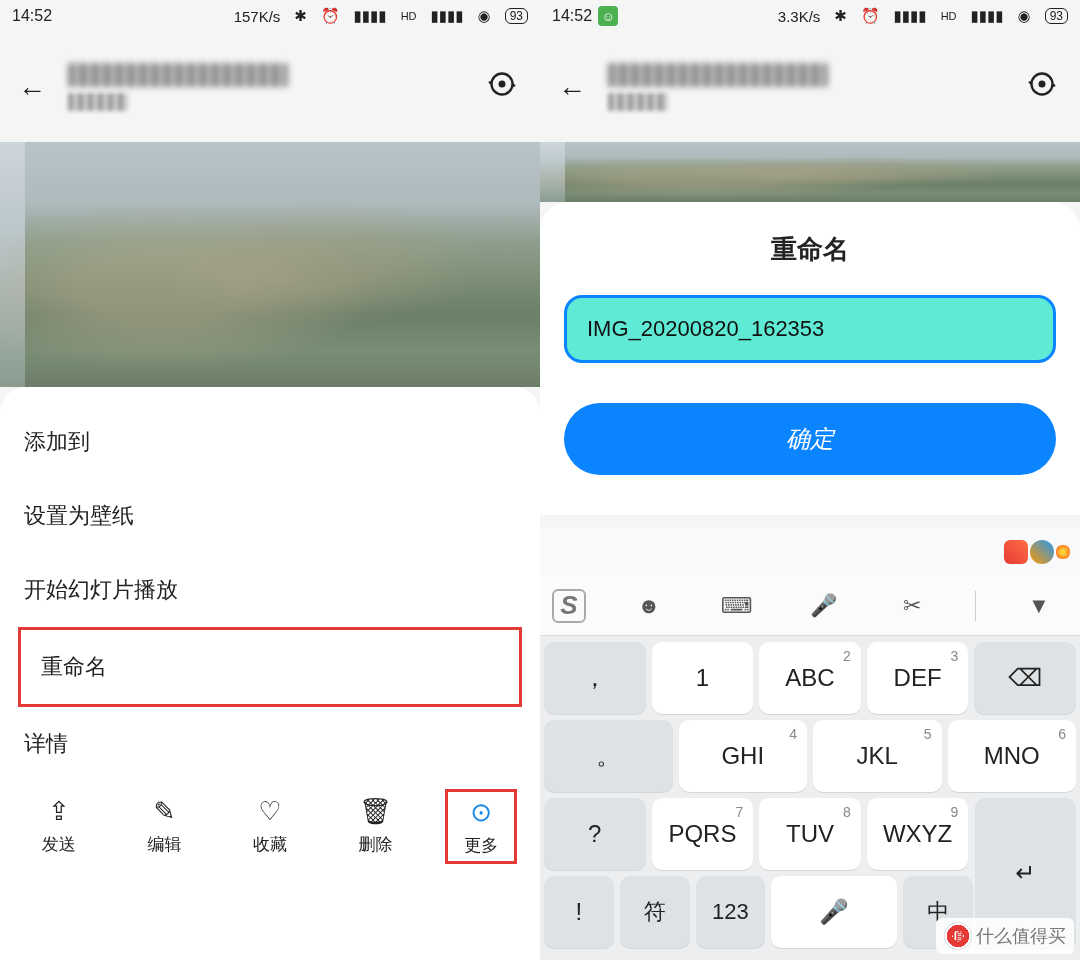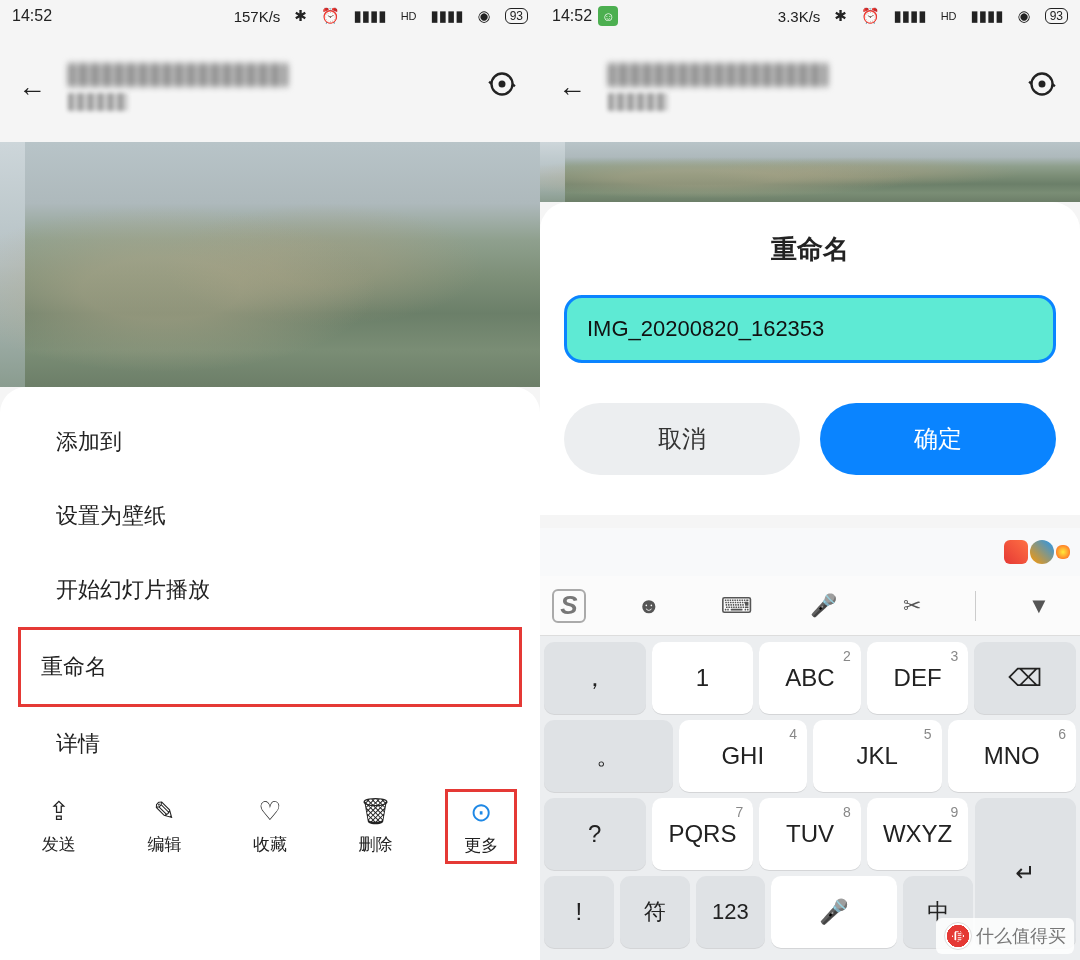--- a/index.html
+++ b/index.html
@@ -25,38 +25,38 @@
 
 
 .photo { height:245px; background:linear-gradient(180deg,#b8c4c8 0%, #aeb9bc 25%, #8fa08e 40%, #7d8f78 55%, #6b7f69 70%, #7a8d75 85%, #6c7e68 100%); position:relative; overflow:hidden; }
 .photo::before { content:""; position:absolute; left:0; top:0; width:25px; height:100%; background:linear-gradient(180deg,#cdd6da,#b5c1c4,#8a9c8f); }
 .photo::after { content:""; position:absolute; inset:0; background:radial-gradient(ellipse at 30% 60%, rgba(180,170,140,0.5) 0 15%, transparent 40%), radial-gradient(ellipse at 60% 50%, rgba(170,160,130,0.4) 0 12%, transparent 35%); }
 .photo2 { height:100px; }
 .photo2::before { height:100%; }
 
 
 .menu-sheet { background:#fff; border-radius:26px 26px 0 0; padding:18px 0 0 0; position:absolute; left:0; right:0; bottom:0; }
-.menu-item { padding:22px 56px; font-size:22px; color:#222; }
+.menu-item { padding:22px 24px; font-size:22px; color:#222; }
 .menu-item.highlighted { border:3px solid #e53935; margin:0 18px; padding:22px 20px; }
 
 
 .toolbar { height:100px; display:flex; align-items:center; justify-content:space-around; border-top:0; background:#fff; padding:0 6px 10px 6px; }
 .toolbar-btn { display:flex; flex-direction:column; align-items:center; gap:6px; font-size:17px; color:#222; width:72px; }
 .toolbar-btn.highlighted { border:3px solid #e53935; padding:6px 2px 4px 2px; }
 .toolbar-btn .t-icon { font-size:26px; height:30px; display:flex; align-items:center; }
 .toolbar-btn.highlighted .t-icon { color:#1e88e5; }
 
 
 .dialog-sheet { background:#fff; border-radius:28px 28px 0 0; position:absolute; left:0; right:0; bottom:0; padding:30px 24px 20px 24px; }
 .dialog-title { text-align:center; font-size:26px; font-weight:600; color:#222; margin-bottom:28px; }
 .dialog-input { width:100%; border:3px solid #0a84ff; border-radius:18px; padding:18px 20px; font-size:22px; color:#111; outline:none; background:#5eead4; }
 .dialog-btns { display:flex; gap:20px; margin-top:40px; margin-bottom:10px; }
 .dlg-btn { flex:1; padding:20px 0; border-radius:40px; font-size:24px; text-align:center; }
 .dlg-cancel { background:#eceef0; color:#333; }
-.dlg-confirm { background:#0a84ff; color:#fff; }
+.dlg-confirm { background:#0a84ff; color:#fff;font-style:italic; }
 
 
 .keyboard-wrap { position:absolute; left:0; right:0; bottom:0; background:#f8f9fa; }
 .kb-topbar { height:48px; display:flex; align-items:center; padding:0 10px; }
 .kb-emoji-icons { margin-left:auto; display:flex; gap:2px; align-items:center; }
 .kb-emoji { width:24px; height:24px; border-radius:6px; }
 .kb-toolbar { height:60px; display:flex; align-items:center; justify-content:space-between; padding:0 16px 0 12px; border-bottom:1px solid #ddd; background:#fbfbfb; }
 .kb-tool { width:50px; text-align:center; font-size:22px; color:#555; }
 .kb-tool.s-logo { font-weight:bold; font-size:26px; color:#777; border:2px solid #aaa; border-radius:6px; width:34px; height:34px; display:flex; align-items:center; justify-content:center; font-style:italic; }
 .kb-grid { padding:6px 4px; background:#eceef0; }
@@ -175,21 +175,20 @@
           </svg>
       </div>
     </div>
 
     <div class="photo photo2" style="height:60px;"></div>
 
     <div class="dialog-sheet" style="top:202px; bottom:auto; padding-bottom:30px;">
       <div class="dialog-title">重命名</div>
       <input class="dialog-input" value="IMG_20200820_162353" style="">
       <div class="dialog-btns">
-        <div class="dlg-btn dlg-cancel">取消</div>
         <div class="dlg-btn dlg-confirm">确定</div>
       </div>
     </div>
 
     <div class="keyboard-wrap" style="top:528px;">
       <div class="kb-topbar">
         <div class="kb-emoji-icons">
           <div class="kb-emoji" style="background:linear-gradient(45deg,#e53935,#ff7043);"></div>
           <div class="kb-emoji" style="background:linear-gradient(45deg,#ff9800,#2196f3);border-radius:50%;"></div>
           <div class="kb-emoji" style="background:radial-gradient(circle,#ffeb3b,#ff5722);width:14px;height:14px;"></div>

